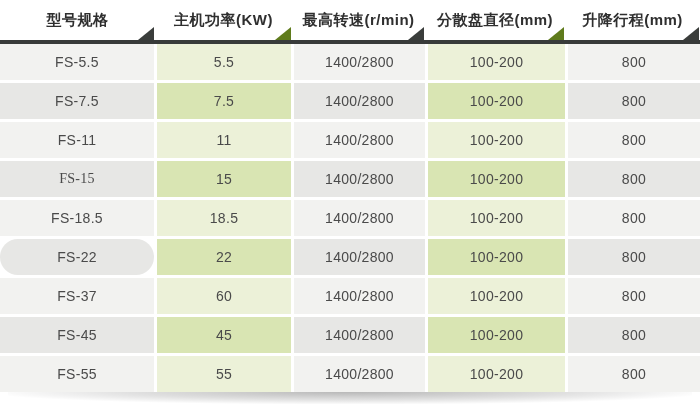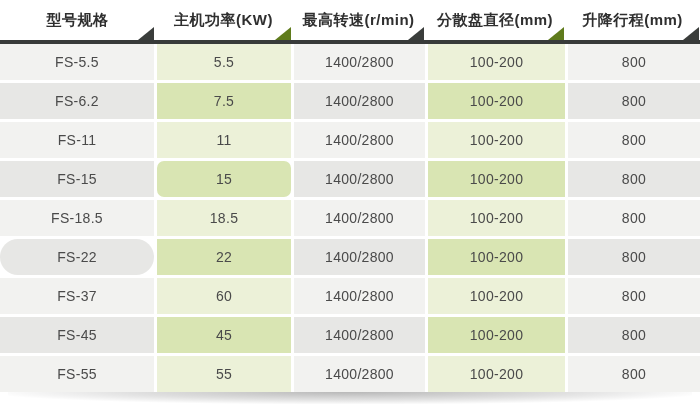--- a/index.html
+++ b/index.html
@@ -83,32 +83,32 @@
         <span class="tri" style="border-bottom-color: rgb(58, 61, 59);"></span>
       </div>
     </div>
   <div class="thead-border"></div>
   <div class="tbody" id="tbody">
       <div class="cell gray row-odd" style="background: rgb(242, 242, 240);">FS-5.5</div>
       <div class="cell green row-odd" style="background: rgb(236, 241, 216);">5.5</div>
       <div class="cell gray row-odd" style="background: rgb(242, 242, 240);">1400/2800</div>
       <div class="cell green row-odd" style="background: rgb(236, 241, 216);">100-200</div>
       <div class="cell gray row-odd" style="background: rgb(242, 242, 240);">800</div>
-      <div class="cell gray row-even" style="background: rgb(231, 231, 229);">FS-6.2</div>
+      <div class="cell gray row-even" style="background: rgb(231, 231, 229);">FS-7.5</div>
       <div class="cell green row-even" style="background: rgb(217, 229, 179);">7.5</div>
       <div class="cell gray row-even" style="background: rgb(231, 231, 229);">1400/2800</div>
       <div class="cell green row-even" style="background: rgb(217, 229, 179);">100-200</div>
       <div class="cell gray row-even" style="background: rgb(231, 231, 229);">800</div>
       <div class="cell gray row-odd" style="background: rgb(242, 242, 240);">FS-11</div>
       <div class="cell green row-odd" style="background: rgb(236, 241, 216);">11</div>
       <div class="cell gray row-odd" style="background: rgb(242, 242, 240);">1400/2800</div>
       <div class="cell green row-odd" style="background: rgb(236, 241, 216);">100-200</div>
       <div class="cell gray row-odd" style="background: rgb(242, 242, 240);">800</div>
-      <div class="cell gray row-even" style="background: rgb(231, 231, 229);">FS-15</div>
-      <div class="cell green row-even" style="background: rgb(217, 229, 179); border-radius: 7px;">15</div>
+      <div class="cell gray row-even" style="background: rgb(231, 231, 229); font-family: Liberation Serif, serif;">FS-15</div>
+      <div class="cell green row-even" style="background: rgb(217, 229, 179);">15</div>
       <div class="cell gray row-even" style="background: rgb(231, 231, 229);">1400/2800</div>
       <div class="cell green row-even" style="background: rgb(217, 229, 179);">100-200</div>
       <div class="cell gray row-even" style="background: rgb(231, 231, 229);">800</div>
       <div class="cell gray row-odd" style="background: rgb(242, 242, 240);">FS-18.5</div>
       <div class="cell green row-odd" style="background: rgb(236, 241, 216);">18.5</div>
       <div class="cell gray row-odd" style="background: rgb(242, 242, 240);">1400/2800</div>
       <div class="cell green row-odd" style="background: rgb(236, 241, 216);">100-200</div>
       <div class="cell gray row-odd" style="background: rgb(242, 242, 240);">800</div>
       <div class="cell gray row-even" style="background: rgb(231, 231, 229); border-radius: 18px;">FS-22</div>
       <div class="cell green row-even" style="background: rgb(217, 229, 179);">22</div>

